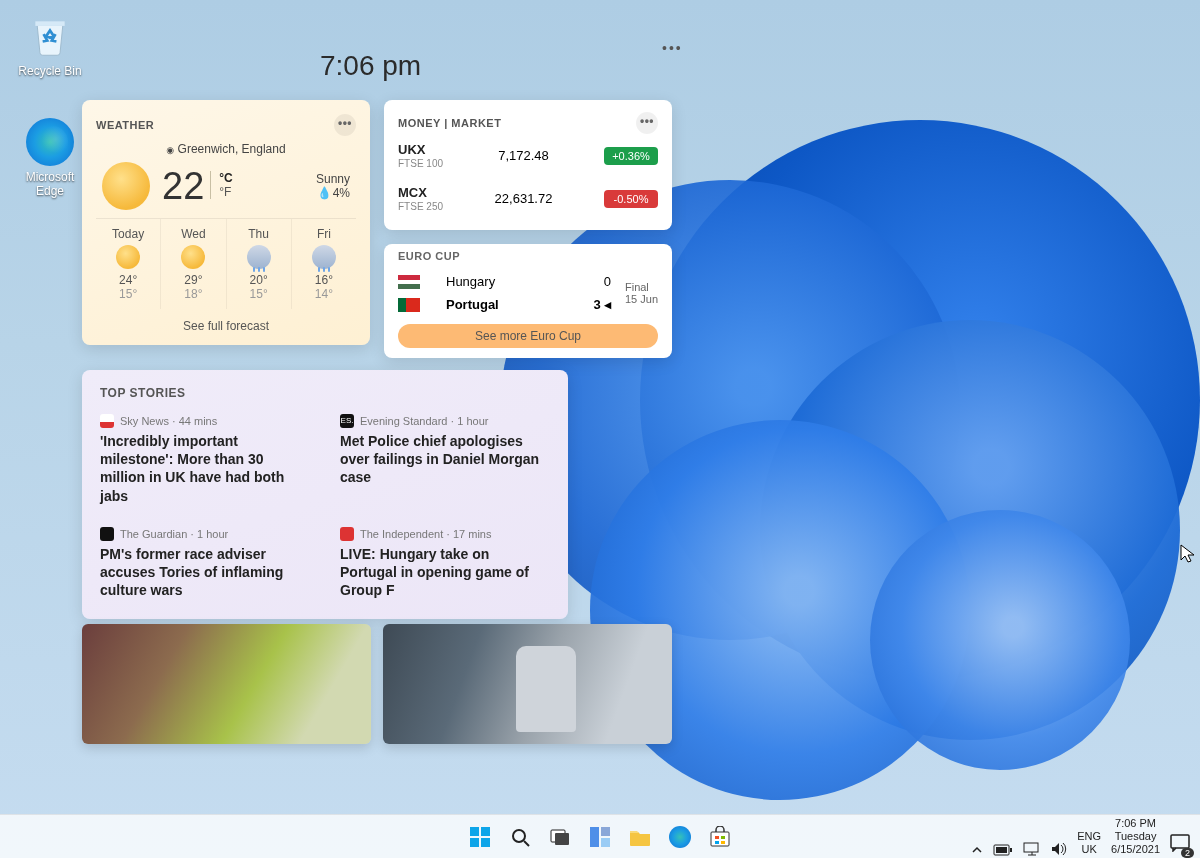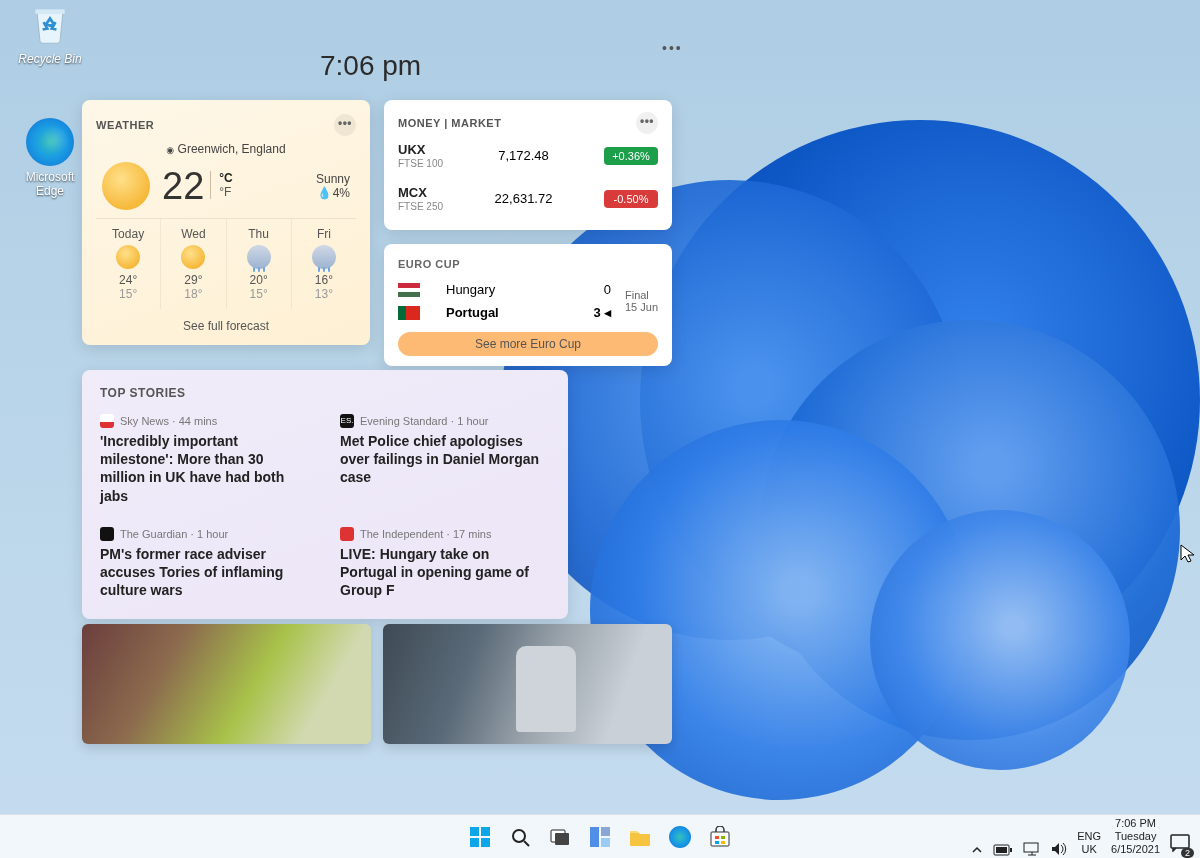--- a/index.html
+++ b/index.html
@@ -13,21 +13,21 @@
   .petal { position:absolute; border-radius:50%; }
   .p1{width:560px;height:560px;left:200px;top:40px;background:radial-gradient(circle at 60% 40%, #2f7de8 5%, #0d57c5 55%, #063d94 100%);}
   .p2{width:460px;height:460px;left:60px;top:100px;background:radial-gradient(circle at 55% 45%, #4f97f0 5%, #1a65d4 60%, #0b4aac 100%);opacity:.9;}
   .p3{width:420px;height:420px;left:320px;top:240px;background:radial-gradient(circle at 55% 35%, #639fef 5%, #1d6bd6 55%, #0f4faf 100%);opacity:.95;}
   .p4{width:380px;height:380px;left:150px;top:340px;background:radial-gradient(circle at 55% 45%, #88b9f4 5%, #2f7de8 55%, #1359c1 100%);opacity:.92;}
   .p5{width:260px;height:260px;left:430px;top:430px;background:radial-gradient(circle at 55% 45%, #9cc3f5 5%, #3f87ea 55%, #1a63cf 100%);opacity:.9;}
 
   
   .desktop-icon { position:absolute; width:76px; text-align:center; color:#fff; text-shadow:0 1px 2px rgba(0,0,0,.7); font-size:12px; cursor:pointer;}
   .desktop-icon .ic { width:48px; height:48px; margin:0 auto 4px; display:flex; align-items:center; justify-content:center; }
-  .recycle { left:12px; top:0;font-style:italic; }
+  .recycle { left:12px; top:12px; }
   .recycle .ic svg{width:44px;height:44px;}
   .edge { left:12px; top:118px; }
   .edge .ic{background:radial-gradient(circle at 50% 50%, #35c1b7 0%, #1b9de3 45%, #0f6fd6 100%);border-radius:50%;position:relative;}
   .edge .ic::after{content:"";position:absolute;inset:8px 6px 8px 12px;border-radius:50%;background:radial-gradient(circle at 60% 40%, rgba(255,255,255,.15), transparent 55%);}
 
   
   .widgets { position:absolute; left:82px; top:100px; width:590px; }
   .panel-time { position:absolute; left:320px; top:50px; font-size:28px; color:#2b2b2b; }
   .panel-dots { position:absolute; left:662px; top:40px; color:#555; font-size:14px; letter-spacing:2px; cursor:pointer;}
 
@@ -53,21 +53,21 @@
   .w-link{ text-align:center;font-size:12px;color:#555;padding:10px 0 2px;cursor:pointer;}
 
   .right-col{position:absolute;left:302px;top:0;width:288px;}
   .money{padding:12px 14px 10px;}
   .stock-row{display:flex;align-items:center;justify-content:space-between;font-size:13px;padding:8px 0;}
   .sym{font-weight:700;color:#222;}
   .sub{font-size:10px;color:#888;margin-top:1px;}
   .pill{color:#fff;font-size:11px;padding:3px 8px;border-radius:4px;min-width:54px;text-align:center;}
   .pill.up{background:#1c9e4b;} .pill.down{background:#d93a3a;}
 
-  .euro{margin-top:14px;padding:14px 14px 10px;}
+  .euro{margin-top:14px;padding:6px 14px 10px;}
   .euro-title{font-size:11px;font-weight:600;color:#666;letter-spacing:.5px;margin-bottom:8px;}
   .match-row{display:flex;align-items:center;font-size:13px;padding:4px 0;gap:16px;}
   .flag{width:22px;height:14px;margin-right:10px;display:inline-block;}
   .flag.hu{background:linear-gradient(#cd2a3e 33%,#fff 33% 66%,#436f4d 66%);}
   .flag.pt{background:linear-gradient(90deg,#046a38 38%,#da291c 38%);position:relative;}
   .final{font-size:11px;color:#666;padding-left:14px;text-align:left;}
   .euro-link{background:#fdba74;border-radius:14px;text-align:center;font-size:12px;color:#555;padding:5px;margin-top:8px;cursor:pointer;}
 
   .stories{position:absolute;left:0;top:270px;width:486px;background:linear-gradient(160deg,#f0ecf9,#ece6f7);border-radius:8px;padding:16px 18px 20px;box-shadow:0 4px 16px rgba(0,0,0,.12);}
   .stories h4{font-size:12px;font-weight:600;color:#555;letter-spacing:.5px;margin-bottom:14px;}
@@ -166,21 +166,21 @@
         <div class="w-day">
       <div>Thu</div>
       <div class="di rain"></div>
       <div>20°</div>
       <div style="color:#999">15°</div>
     </div>
         <div class="w-day">
       <div>Fri</div>
       <div class="di rain"></div>
       <div>16°</div>
-      <div style="color:#999">13°</div>
+      <div style="color:#999">14°</div>
     </div>
       </div>
     <div class="w-link">See full forecast</div>
   </div>
 
   <div class="right-col">
     <div class="card money">
       <div class="card-head">
         <span>MONEY | MARKET</span>
         <span class="more-dots">•••</span>

